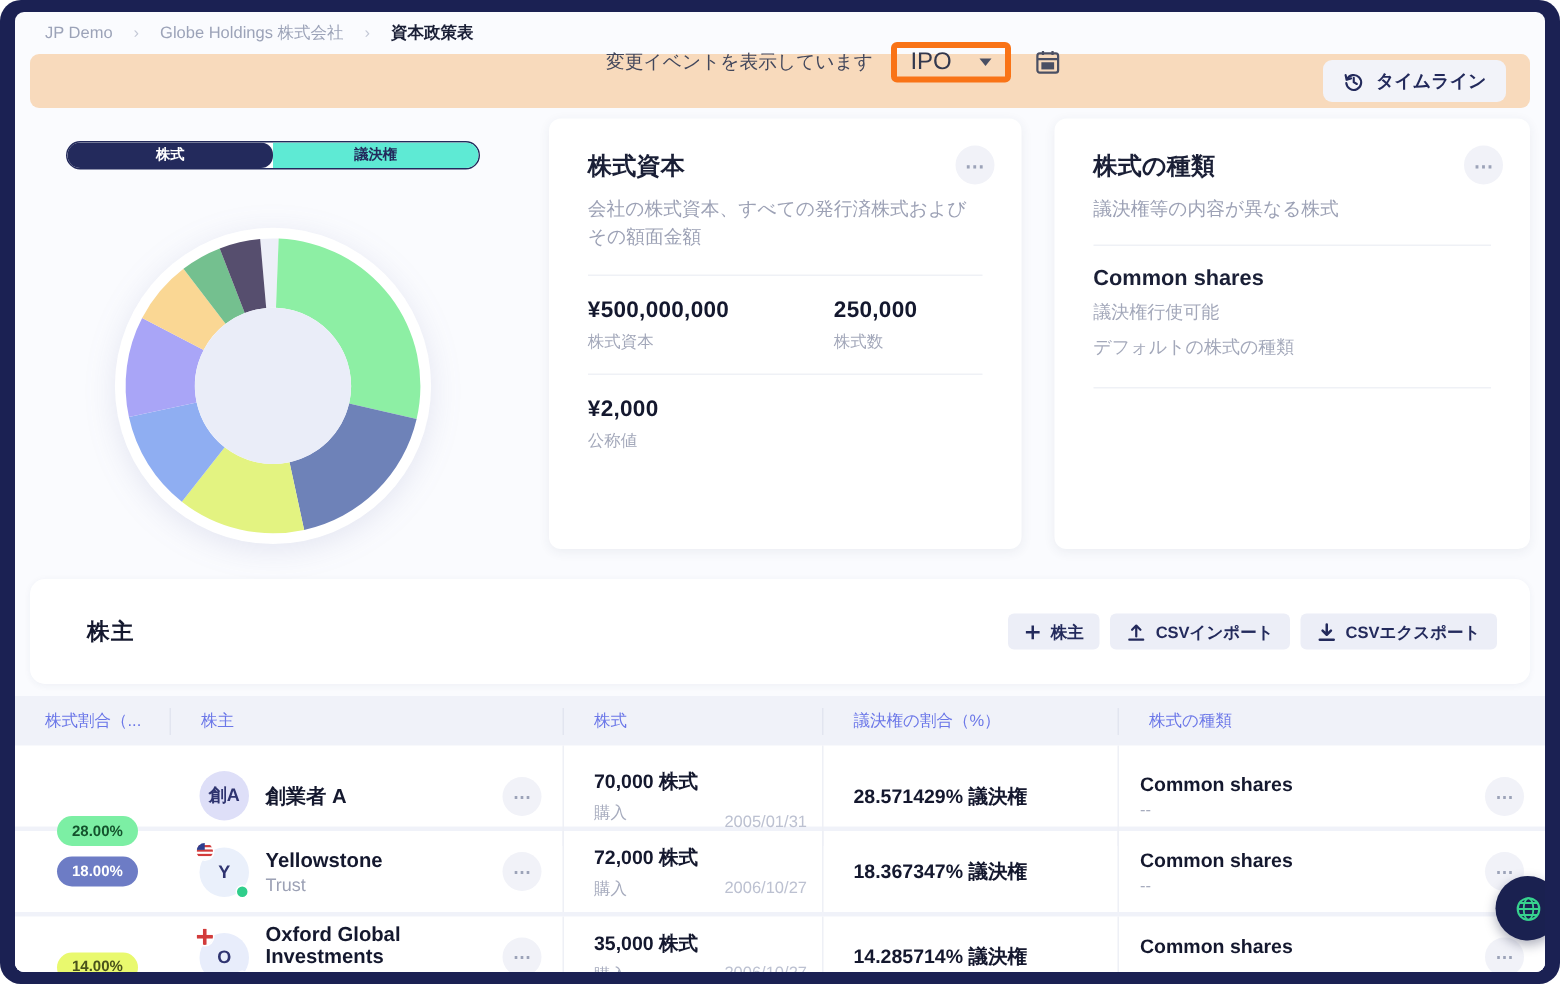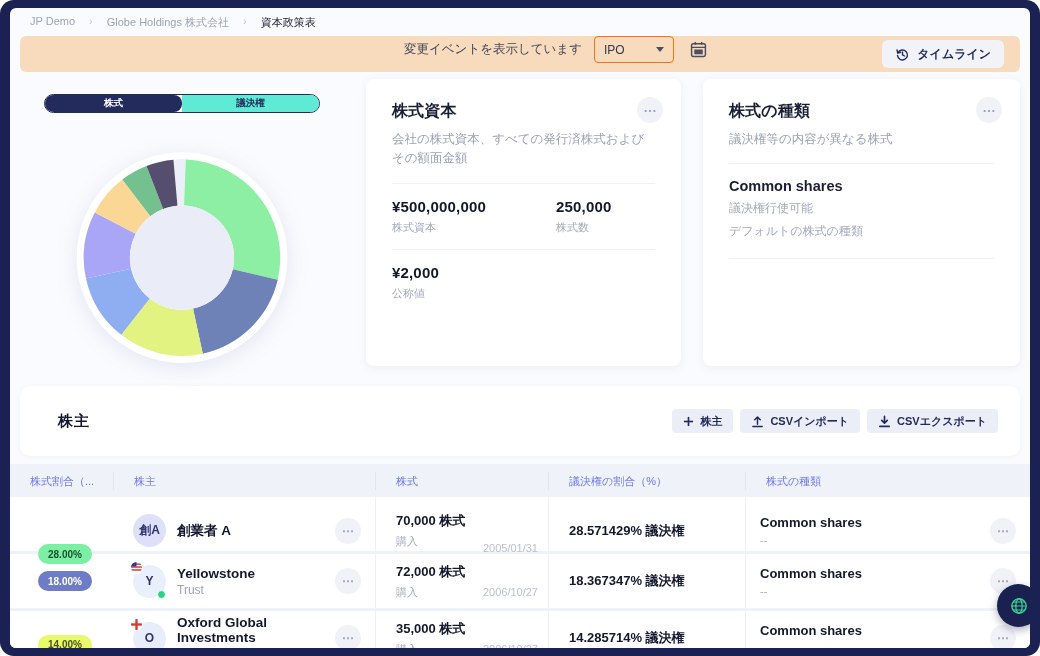--- a/index.html
+++ b/index.html
@@ -1,29 +1,29 @@
 <!DOCTYPE html>
 <html><head>
 <meta charset="utf-8">
 <style>
   * { margin:0; padding:0; box-sizing:border-box; }
   html,body { width:1040px; height:656px; background:#fff; font-family:"Liberation Sans","DejaVu Sans",sans-serif; }
   .frame { position:absolute; inset:0; width:1040px; height:656px; background:#1B2153; border-radius:14px; }
   .content { position:absolute; left:10px; top:8px; right:10px; bottom:8px; background:#FAFBFE; border-radius:6px; overflow:hidden; }
 
   
-  .crumbs { display:flex; align-items:flex-start; gap:14px; padding:7px 0 0 20px; font-size:11px; color:#9CA3B8; height:20px;}
+  .crumbs { display:flex; align-items:center; gap:14px; padding:7px 0 0 20px; font-size:11px; color:#9CA3B8; height:20px;}
   .crumbs .sep { color:#C3C8D6; font-size:11px; }
-  .crumbs .current { color:#1A1F36; font-weight:normal; }
+  .crumbs .current { color:#1A1F36; font-weight:bold; }
 
   
-  .banner { margin:8px 10px 0; height:36px; background:#F8DABC; border-radius:6px; display:flex; align-items:flex-start; padding:0 8px 0 16px; position:relative; }
+  .banner { margin:8px 10px 0; height:36px; background:#F8DABC; border-radius:6px; display:flex; align-items:flex-end; padding:0 8px 17px 16px; position:relative; }
   .banner-center { display:flex; align-items:center; gap:12px; margin-left:368px; }
   .banner-msg { font-size:12.5px; color:#42475C; }
-  .event-select { display:flex; align-items:center; justify-content:space-between; width:80px; height:27px; border:1px solid #f97316; border-radius:4px; padding:0 9px; color:#33384E; font-size:12px; cursor:pointer; }
+  .event-select { display:flex; align-items:center; justify-content:space-between; width:80px; height:27px; border:4px solid #f97316; border-radius:4px; padding:0 9px; color:#33384E; font-size:16px; cursor:pointer; }
   .caret { width:0; height:0; border-left:4px solid transparent; border-right:4px solid transparent; border-top:5px solid #4A4F63; }
   .cal-btn { margin-left:4px; background:none; border:none; cursor:pointer; display:flex; }
   .timeline-btn { position:absolute; right:16px; top:4px; height:28px; background:#F2F3F9; border:none; border-radius:6px; display:flex; align-items:center; gap:7px; padding:0 13px; font-size:12px; font-weight:bold; color:#232A5C; cursor:pointer; }
 
   
   .cards { display:flex; margin:7px 10px 0; gap:22px; height:287px; }
   .panel-left { width:325px; position:relative; }
   .toggle { display:flex; width:276px; height:19px; margin:15px auto 0; border:1.5px solid #232A5C; border-radius:10px; overflow:hidden; background:#fff; }
   .toggle button { flex:1; border:none; font-size:9.5px; font-weight:bold; cursor:pointer; background:#5eead4; color:#232A5C; }
   .toggle .active { background:#232A5C; color:#fff; border-radius:0 8px 8px 0; }

